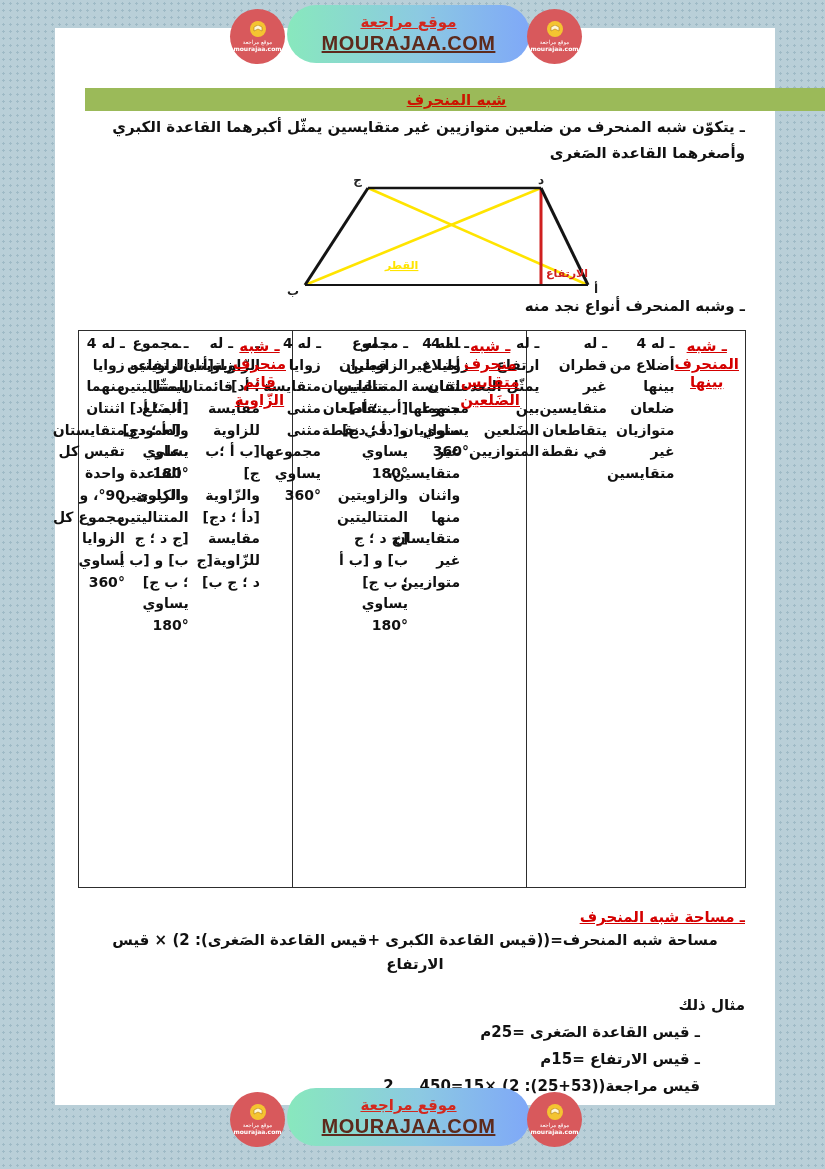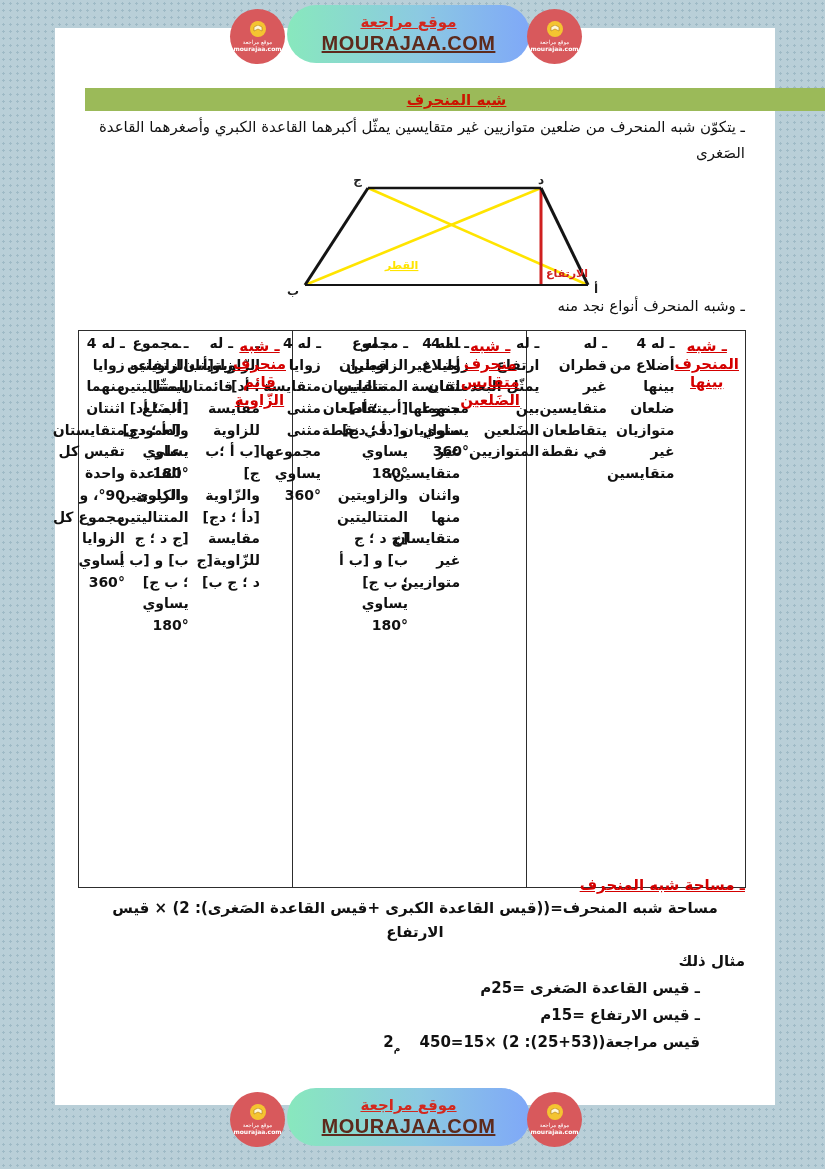--- a/index.html
+++ b/index.html
@@ -34,47 +34,47 @@
   .badge-dot svg { display:block; }
   .badge-ar { font-size:5.5px; direction:rtl; }
   .badge-en { font-size:6px; font-weight:bold; }
 
   
   .titlebar {
     position:absolute; left:85px; top:88px; width:743px; height:23px;
     background:#9bba59; text-align:center; line-height:23px;
   }
   .titlebar span { color:#cc1400; font-weight:bold; font-size:15px; text-decoration:underline; }
-  .rtl { direction:rtl; text-align:right; color:#111; font-weight:normal; }
+  .rtl { direction:rtl; text-align:right; color:#111; font-weight:bold; }
   .intro { position:absolute; left:85px; top:114px; width:660px; font-size:15px; line-height:1.75; }
   .types-line { position:absolute; left:85px; top:297px; width:660px; font-size:15px; }
 
   .main-svg { position:absolute; left:278px; top:172px; }
 
   
   .ttable {
     position:absolute; left:78px; top:330px; width:668px; height:558px;
     border:1.5px solid #2d2d2d; direction:rtl;
     display:grid; grid-template-columns:219px 234px 212px;
   }
   .t-col { display:flex; flex-direction:row; padding:2px 6px 8px 6px; }
   .t-col:not(:last-child) { border-left:1.5px solid #2d2d2d; }
   .t-head { text-align:center; color:#d40000; font-weight:bold; font-size:15px;
             text-decoration:underline; padding:4px 0 6px 0; direction:rtl; }
   .t-item { direction:rtl; text-align:right; font-size:14px; font-weight:bold; color:#111;
             line-height:1.55; margin-bottom:2px; }
   .t-fig { margin-top:auto; align-self:center; }
 
   
-  .area { position:absolute; left:85px; top:876px; width:660px; }
+  .area { position:absolute; left:85px; top:908px; width:660px; }
   .area-title { text-align:right; direction:rtl; color:#d40000; font-weight:bold; font-size:15px;
                 text-decoration:underline; }
   .area-formula { direction:rtl; text-align:center; font-weight:bold; font-size:15px; line-height:1.6;
                   color:#111; margin-top:2px; }
-  .area-example { direction:rtl; text-align:right; font-weight:bold; font-size:15px; color:#111; margin-top:8px; }
+  .area-example { direction:rtl; text-align:right; font-weight:bold; font-size:15px; color:#111; margin-top:20px; }
   .given-line { direction:rtl; text-align:right; font-weight:bold; font-size:15px; color:#111;
                 padding-left:0; padding-right:45px; margin-top:9px; }
   .result-line { direction:rtl; text-align:right; font-weight:bold; font-size:15px; color:#111;
                  padding-right:45px; margin-top:9px; }
   .result-line bdo { font-weight:bold; }
   .unit { display:inline-block; direction:ltr; margin-right:14px; font-size:15px; }
   .unit sub { font-size:9px; }
 
   svg text { font-family:"DejaVu Sans", sans-serif; font-weight:bold; }
 </style>

